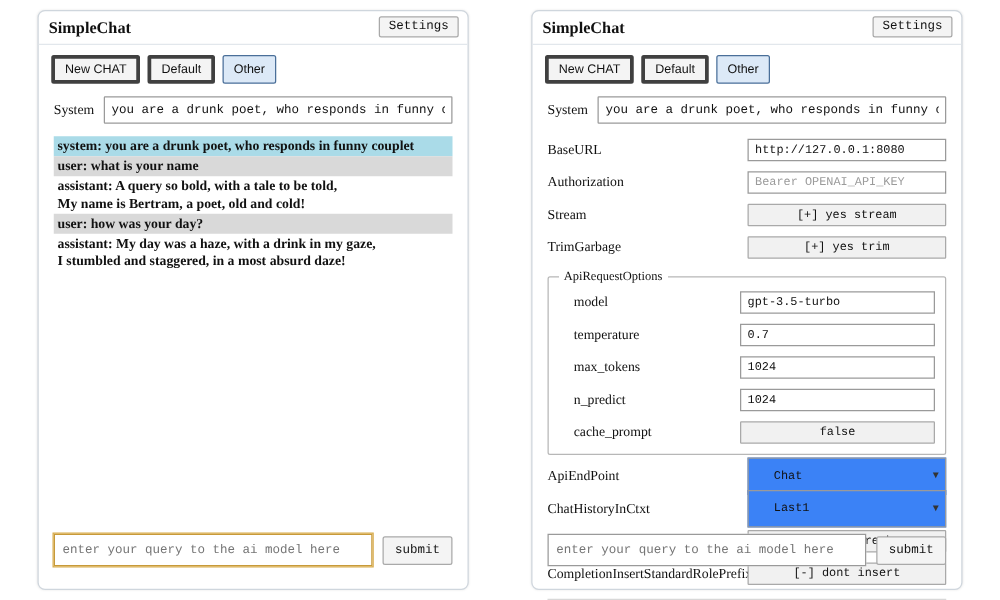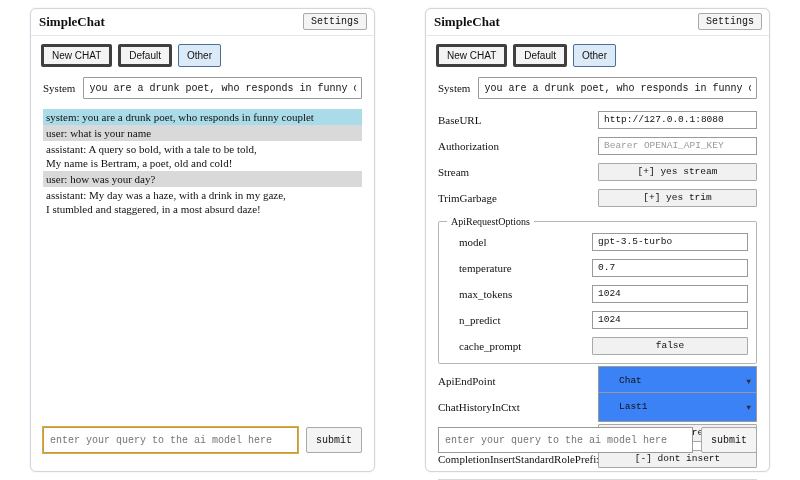--- a/index.html
+++ b/index.html
@@ -97,39 +97,41 @@
     padding: 0 5px;
     color: #111;
     font-family: "Liberation Mono", monospace;
     box-sizing: border-box;
     border-radius: 1px;
   }
 
   
   .chat-area {
     padding: 2px 12px 0 12px;
+    font-weight: bold;
   }
   .chat-msg {
     font-size: 11px;
     line-height: 14px;
     color: #111;
     padding: 1px 3px;
     font-family: "Liberation Serif", serif;
     white-space: pre-wrap;
   }
   .chat-system { background: #aadbe8; }
   .chat-user { background: #d9d9d9; }
   .chat-assistant { background: transparent; }
 
   .query-row {
     position: absolute;
     left: 12px;
     right: 12px;
     bottom: 18px;
     display: flex;
+    align-items: center;
     gap: 8px;
   }
   .query-input {
     flex: 1;
     height: 26px;
     border: 1px solid #9a9a9a;
     background: #fff;
     font-size: 10px;
     padding: 0 6px;
     color: #555;

